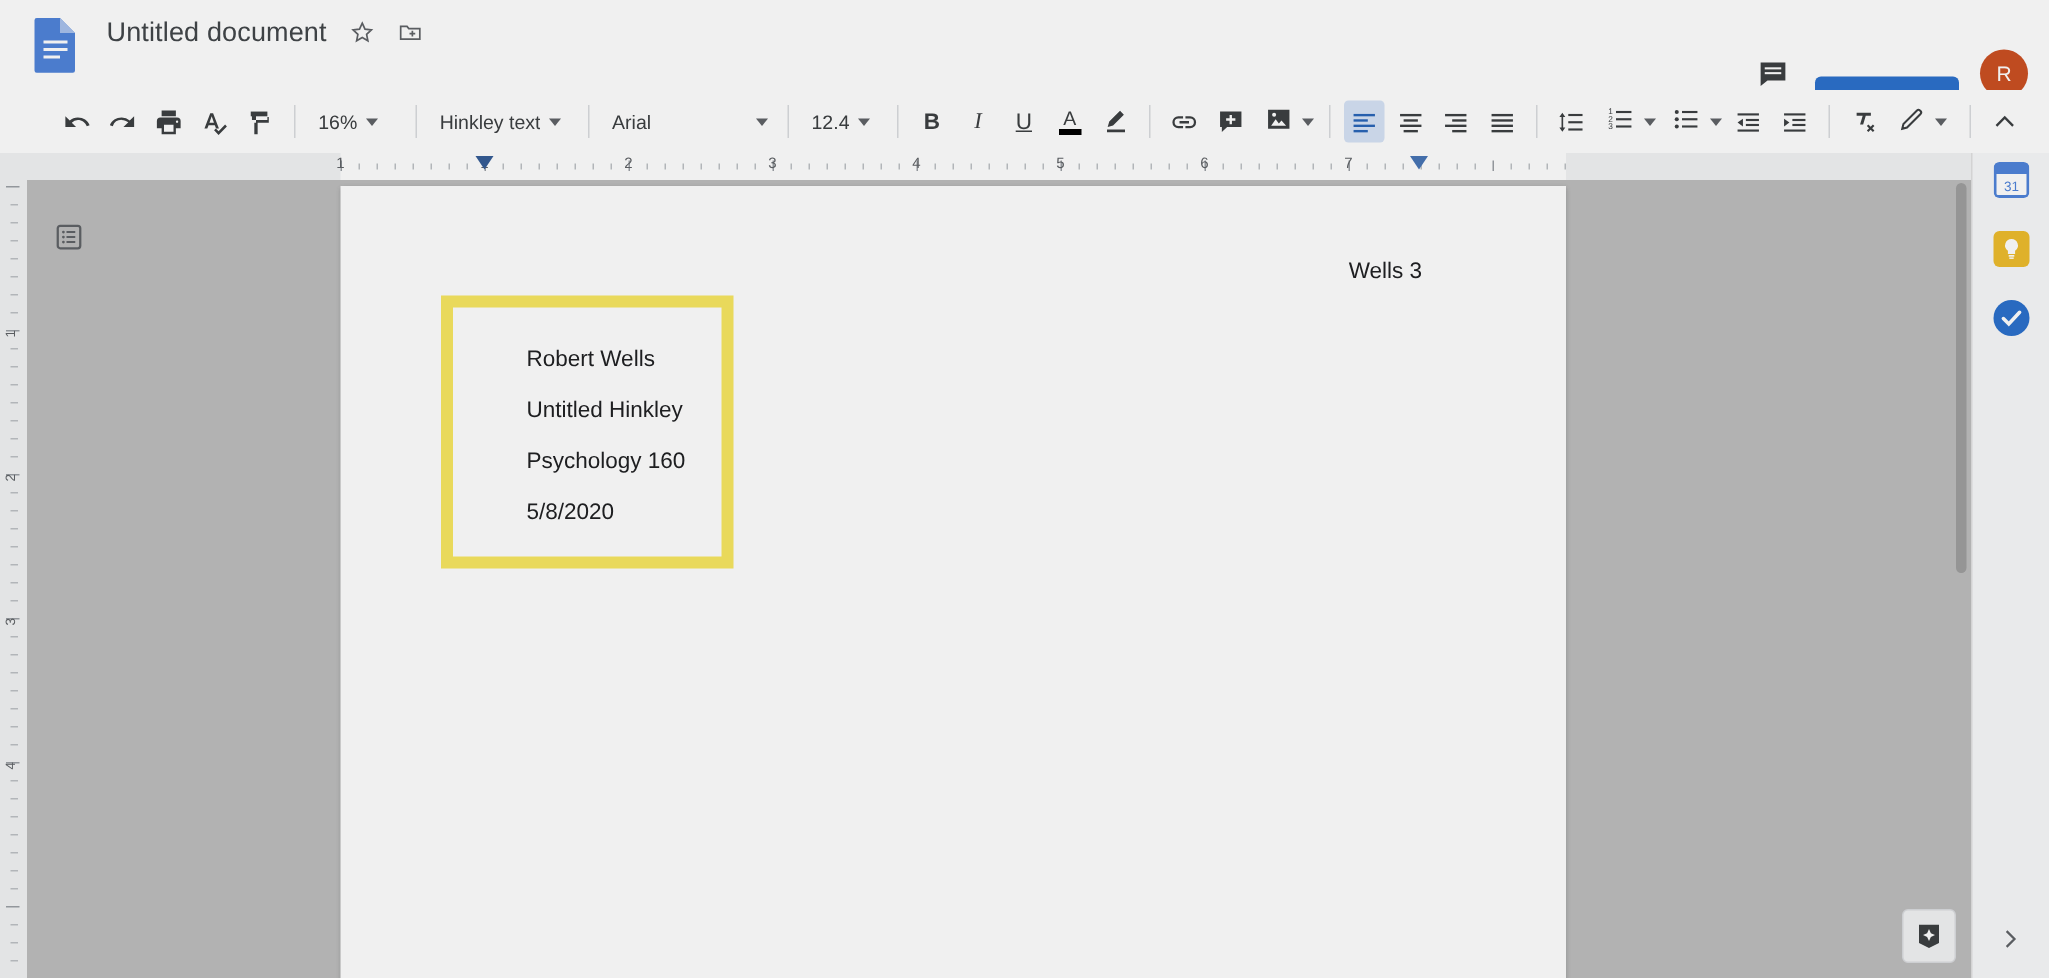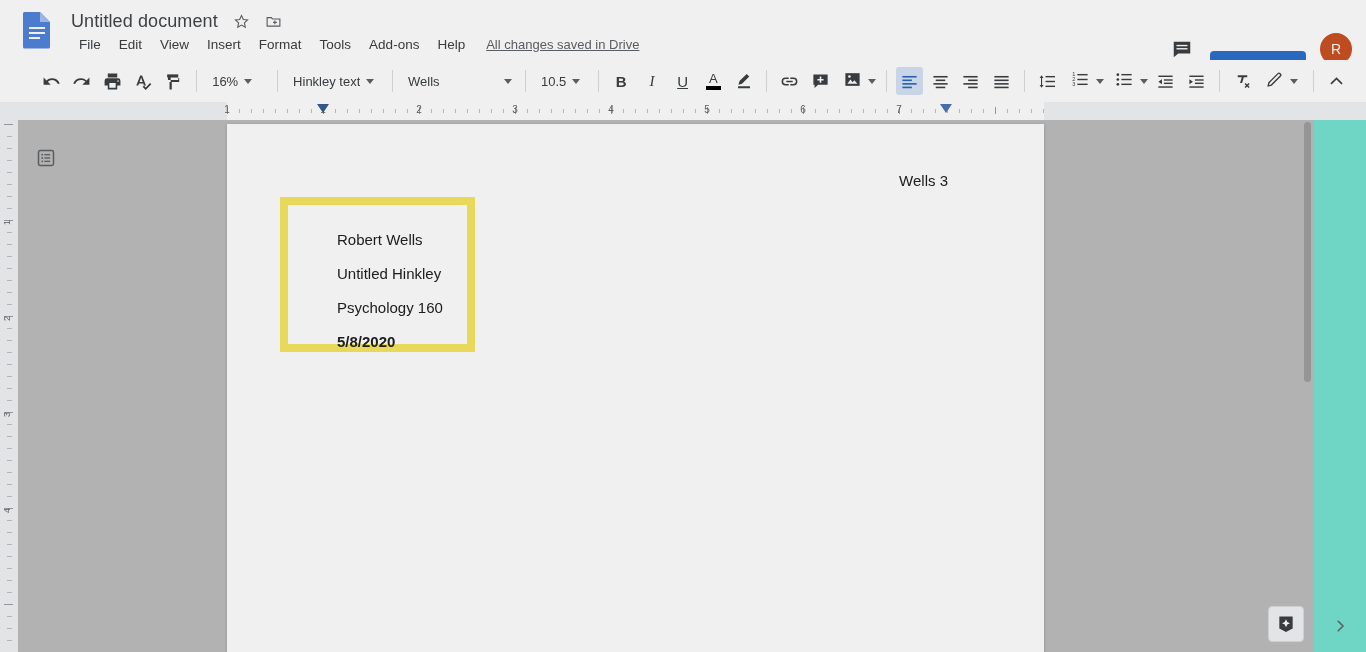--- a/index.html
+++ b/index.html
@@ -7,21 +7,21 @@
     margin: 0; padding: 0;
     width: 1366px; height: 652px;
     overflow: hidden;
     font-family: "Liberation Sans", sans-serif;
     background: #ffffff;
   }
   
   #app {
     position: relative;
     width: 1366px; height: 652px;
-    background: #5eead4;
+    background: #7f1d1d;
     filter: grayscale(0.22) brightness(0.94);
   }
 
   
   .header {
     position: absolute; left: 0; top: 0; width: 1366px; height: 60px;
     background: #ffffff;
   }
   .doc-logo {
     position: absolute; left: 20px; top: 11px; width: 34px; height: 38px;
@@ -136,31 +136,31 @@
   }
   .page {
     position: absolute; left: 209px; top: 4px; width: 817px; height: 1056px;
     background: #ffffff; box-shadow: 0 1px 3px rgba(60,64,67,.30);
   }
   .page-header-text {
     position: absolute; right: 96px; top: 48px;
     font-size: 15px; color: #202124;
   }
   .hl-box {
-    position: absolute; left: 53px; top: 73px; width: 195px; height: 155px;
+    position: absolute; left: 67px; top: 73px; width: 195px; height: 182px;
     border: 8px solid #ffe83d; background: #ffffff;
   }
   .doc-line {
     position: absolute; left: 49px;
     font-size: 15px; color: #202124; white-space: nowrap;
   }
   .doc-line.l0 { top: 26px; }
   .doc-line.l1 { top: 60px; }
   .doc-line.l2 { top: 94px; }
-  .doc-line.l3 { top: 128px; font-weight: bold; }
+  .doc-line.l3 { top: 128px; }
 
   
   .scrollbar-v {
     position: absolute; right: 0; top: 0; width: 14px; height: 532px;
   }
   .scroll-thumb {
     position: absolute; left: 4px; top: 2px; width: 7px; height: 260px;
     background: #9e9e9e; border-radius: 4px; cursor: pointer;
   }
 
@@ -218,31 +218,20 @@
           </svg>
       </span>
       <span class="tbtn">
         <svg width="17" height="17" viewBox="0 0 24 24">
           <path fill="none" stroke="#5f6368" stroke-width="1.6" d="M3 6.5h6l1.6 2H21v10H3z"></path>
           <path fill="#5f6368" d="M11.3 12.4h1.9v-1.9h1.6v1.9h1.9v1.6h-1.9v1.9h-1.6v-1.9h-1.9z"></path>
         </svg>
       </span>
     </div>
 
-    <div class="menu-row">
-      <span class="menu-item">File</span>
-      <span class="menu-item">Edit</span>
-      <span class="menu-item">View</span>
-      <span class="menu-item">Insert</span>
-      <span class="menu-item">Format</span>
-      <span class="menu-item">Tools</span>
-      <span class="menu-item">Add-ons</span>
-      <span class="menu-item">Help</span>
-      <span class="save-state">All changes saved in Drive</span>
-    </div>
 
     <div class="header-right">
       <span class="comment-btn">
         <svg width="22" height="22" viewBox="0 0 24 24">
           <path fill="#3c4043" d="M3 4h18v13H8l-5 4z"></path>
           <rect x="6" y="7.5" width="12" height="1.5" fill="#ffffff"></rect>
           <rect x="6" y="11" width="12" height="1.5" fill="#ffffff"></rect>
         </svg>
       </span>
       <button class="share-btn">
@@ -296,28 +285,28 @@
     <span class="tb-sep"></span>
 
     <span class="tb-select" style="min-width:100px">
       <span class="val">Hinkley text</span>
       <span class="caret"></span>
     </span>
 
     <span class="tb-sep"></span>
 
     <span class="tb-select" style="min-width:118px">
-      <span class="val" style="flex:1">Wells</span>
+      <span class="val" style="flex:1">Arial</span>
       <span class="caret"></span>
     </span>
 
     <span class="tb-sep"></span>
 
     <span class="tb-select" style="min-width:58px">
-      <span class="val">10.5</span>
+      <span class="val">12.4</span>
       <span class="caret"></span>
     </span>
 
     <span class="tb-sep"></span>
 
     <span class="tb-btn" style="font-weight:bold;font-size:15px">B</span>
     <span class="tb-btn" style="font-style:italic;font-size:15px;font-family:'Liberation Serif',serif">I</span>
     <span class="tb-btn" style="text-decoration:underline;font-size:15px">U</span>
     <span class="tb-btn" style="flex-direction:column;gap:1px">
       <span style="font-size:13px;line-height:12px">A</span>
@@ -655,20 +644,42 @@
         <div class="doc-line l3">5/8/2020</div>
       </div>
 
     </div>
 
     <div class="scrollbar-v">
       <div class="scroll-thumb"></div>
     </div>
   </div>
 
+  <div class="side-panel">
+    <div class="side-icon icon-calendar">
+      <svg width="24" height="24" viewBox="0 0 24 24">
+        <rect x="1" y="1" width="22" height="22" rx="2" fill="#ffffff" stroke="#4285f4" stroke-width="2"></rect>
+        <rect x="1" y="1" width="22" height="7" fill="#4285f4"></rect>
+        <text x="12" y="19" font-size="9" fill="#4285f4" text-anchor="middle" font-family="sans-serif">31</text>
+      </svg>
+    </div>
+    <div class="side-icon icon-keep">
+      <svg width="16" height="16" viewBox="0 0 24 24">
+        <path fill="#ffffff" d="M12 2a6.4 6.4 0 0 0-3.6 11.7V17h7.2v-3.3A6.4 6.4 0 0 0 12 2z"></path>
+        <rect x="9.2" y="18" width="5.6" height="1.7" fill="#ffffff"></rect>
+        <rect x="9.8" y="20.4" width="4.4" height="1.5" fill="#ffffff"></rect>
+      </svg>
+    </div>
+    <div class="side-icon icon-tasks">
+      <svg width="24" height="24" viewBox="0 0 24 24">
+        <circle cx="12" cy="12" r="11" fill="#1a73e8"></circle>
+        <path fill="none" stroke="#ffffff" stroke-width="2.4" stroke-linecap="round" d="M6.6 12.4l3.6 3.6 7.2-7.8"></path>
+      </svg>
+    </div>
+  </div>
 
   <div class="explore-btn">
     <svg width="20" height="20" viewBox="0 0 24 24">
       <path fill="#3c4043" d="M4 3h16v14.5l-8 4-8-4z"></path>
       <path fill="#ffffff" d="M12 6.4l1.5 3.3 3.3 1.5-3.3 1.5-1.5 3.3-1.5-3.3L7.2 11.2l3.3-1.5z"></path>
     </svg>
   </div>
 
   <div class="expand-btn">
     <svg width="18" height="18" viewBox="0 0 24 24">

